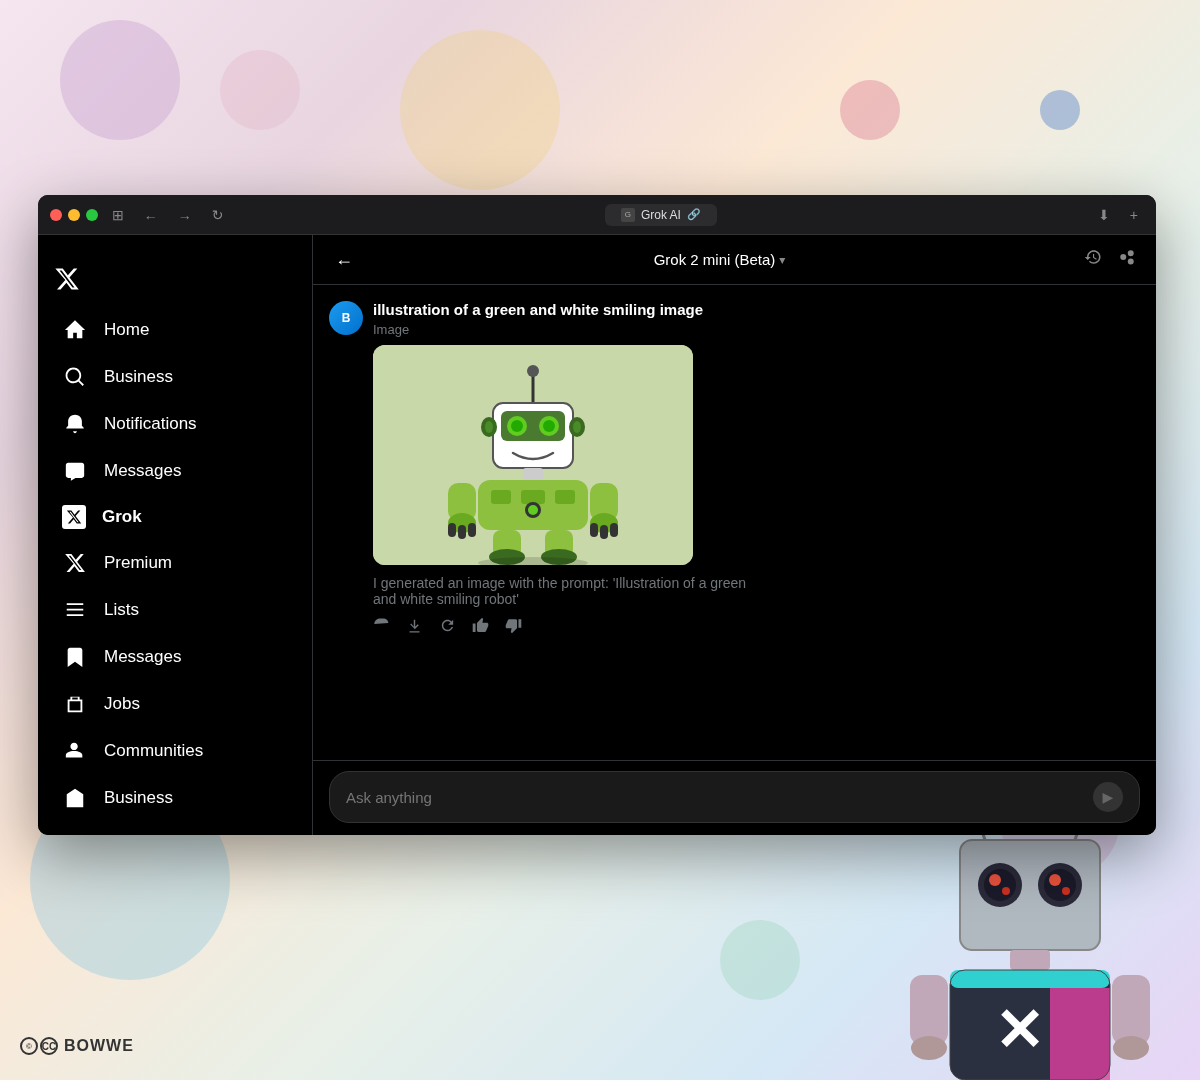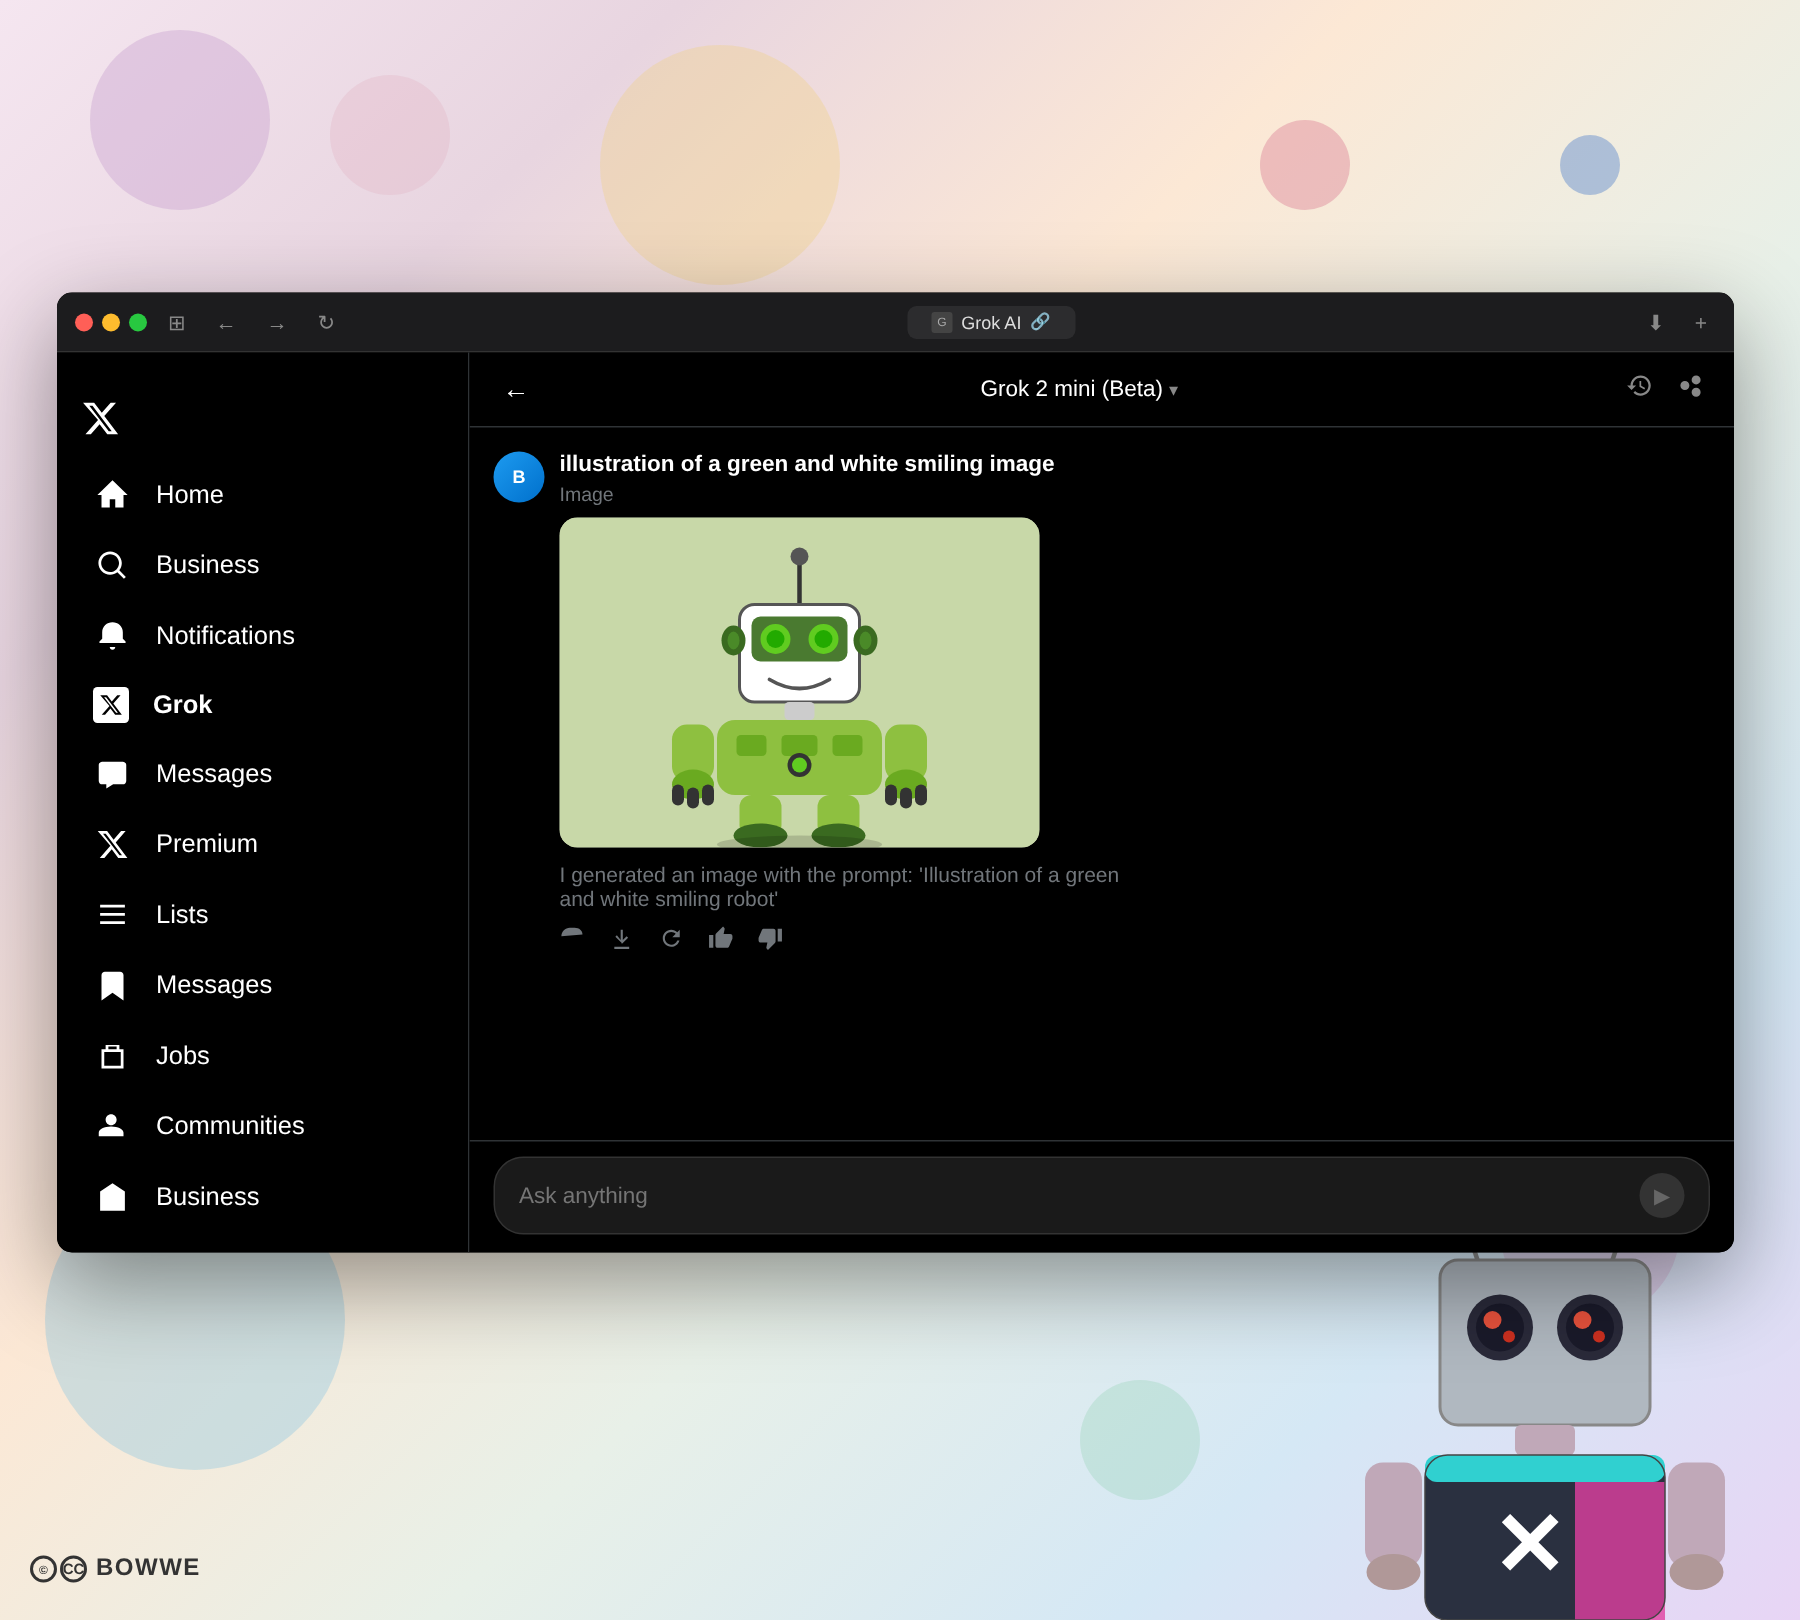--- a/index.html
+++ b/index.html
@@ -442,36 +442,36 @@
 
         <div class="nav-item">
           <div class="nav-icon">
             <svg width="22" height="22" viewBox="0 0 24 24" fill="white">
               <path d="M11.996 2c-4.062 0-7.49 3.021-7.49 7.203V14l-1.996 2v1h19v-1l-2-2V9.203C19.514 5.021 16.05 2 11.996 2zM12 22c1.1 0 2-.9 2-2h-4c0 1.1.9 2 2 2z"></path>
             </svg>
           </div>
           <span class="nav-label">Notifications</span>
         </div>
 
+        <div class="nav-item">
+          <div class="nav-icon">
+            <svg width="22" height="22" viewBox="0 0 24 24" fill="white">
+              <path d="M1.998 5.5c0-1.381 1.119-2.5 2.5-2.5h15c1.381 0 2.5 1.119 2.5 2.5v11.5c0 1.381-1.119 2.5-2.5 2.5H12.5l-5 3v-3H4.498c-1.381 0-2.5-1.119-2.5-2.5V5.5z"></path>
+            </svg>
+          </div>
+          <span class="nav-label">Messages</span>
+        </div>
+
         <div class="nav-item active">
           <div class="nav-icon grok-active-icon">
             <svg width="16" height="16" viewBox="0 0 24 24" fill="black">
               <path d="M18.244 2.25h3.308l-7.227 8.26 8.502 11.24H16.17l-4.714-6.231-5.401 6.231H2.744l7.73-8.835L1.254 2.25H8.08l4.713 6.231zm-1.161 17.52h1.833L7.084 4.126H5.117z"></path>
             </svg>
           </div>
           <span class="nav-label">Grok</span>
-        </div>
-
-        <div class="nav-item">
-          <div class="nav-icon">
-            <svg width="22" height="22" viewBox="0 0 24 24" fill="white">
-              <path d="M1.998 5.5c0-1.381 1.119-2.5 2.5-2.5h15c1.381 0 2.5 1.119 2.5 2.5v11.5c0 1.381-1.119 2.5-2.5 2.5H12.5l-5 3v-3H4.498c-1.381 0-2.5-1.119-2.5-2.5V5.5z"></path>
-            </svg>
-          </div>
-          <span class="nav-label">Messages</span>
         </div>
 
         <div class="nav-item">
           <div class="nav-icon">
             <svg width="22" height="22" viewBox="0 0 24 24" fill="white">
               <path d="M18.244 2.25h3.308l-7.227 8.26 8.502 11.24H16.17l-4.714-6.231-5.401 6.231H2.744l7.73-8.835L1.254 2.25H8.08l4.713 6.231zm-1.161 17.52h1.833L7.084 4.126H5.117z"></path>
             </svg>
           </div>
           <span class="nav-label">Premium</span>
         </div>

